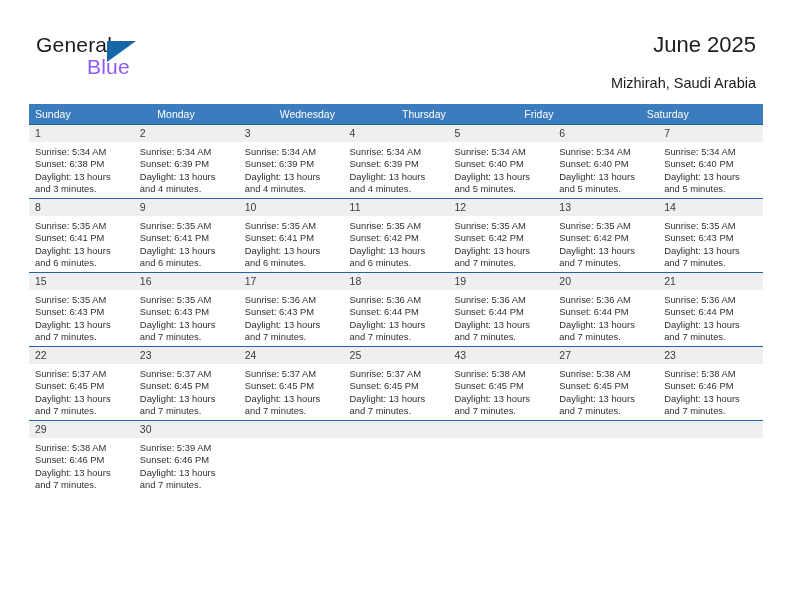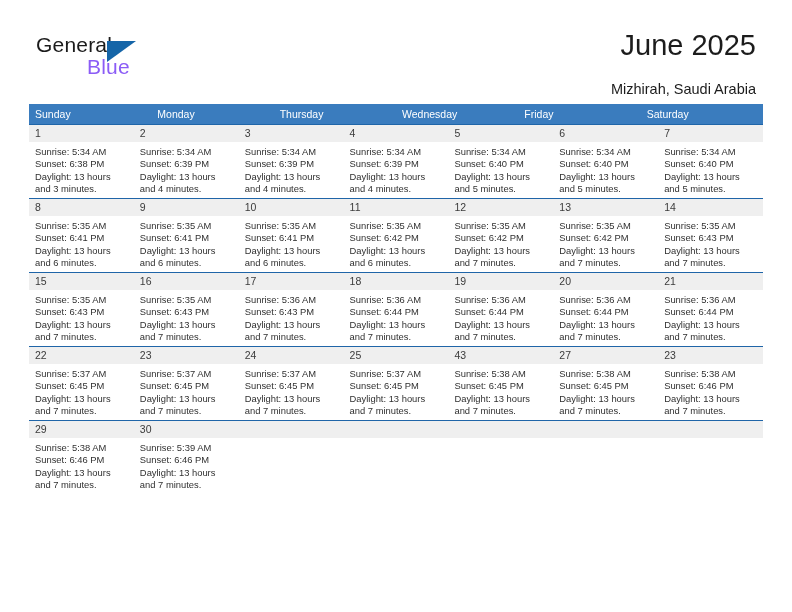--- a/index.html
+++ b/index.html
@@ -65,28 +65,28 @@
     letter-spacing: 0.2px;
   }
 
   .title-block {
     position: absolute;
     right: 36px;
     top: 28px;
     text-align: right;
   }
   .month-title {
-    font-size: 29px;
+    font-size: 22px;
     font-weight: normal;
     color: #1c1c1c;
     line-height: 34px;
     white-space: nowrap;
   }
   .location {
-    margin-top: 19px;
+    margin-top: 13px;
     font-size: 14.5px;
     color: #1c1c1c;
     line-height: 17px;
     white-space: nowrap;
   }
 
   
   .calendar {
     position: absolute;
     left: 29px;
@@ -172,22 +172,22 @@
       <div class="location">Mizhirah, Saudi Arabia</div>
     </div>
 
   </div>
 
   <div class="calendar">
 
     <div class="weekdays">
       <div class="weekday">Sunday</div>
       <div class="weekday">Monday</div>
+      <div class="weekday">Wednesday</div>
       <div class="weekday">Thursday</div>
-      <div class="weekday">Wednesday</div>
       <div class="weekday">Friday</div>
       <div class="weekday">Saturday</div>
     </div>
 
     <div class="week">
       <div class="week-inner">
         <div class="day-cell">
           <div class="day-number-band">1</div>
           <div class="day-body">
             <div class="day-line">Sunrise: 5:34 AM</div>

